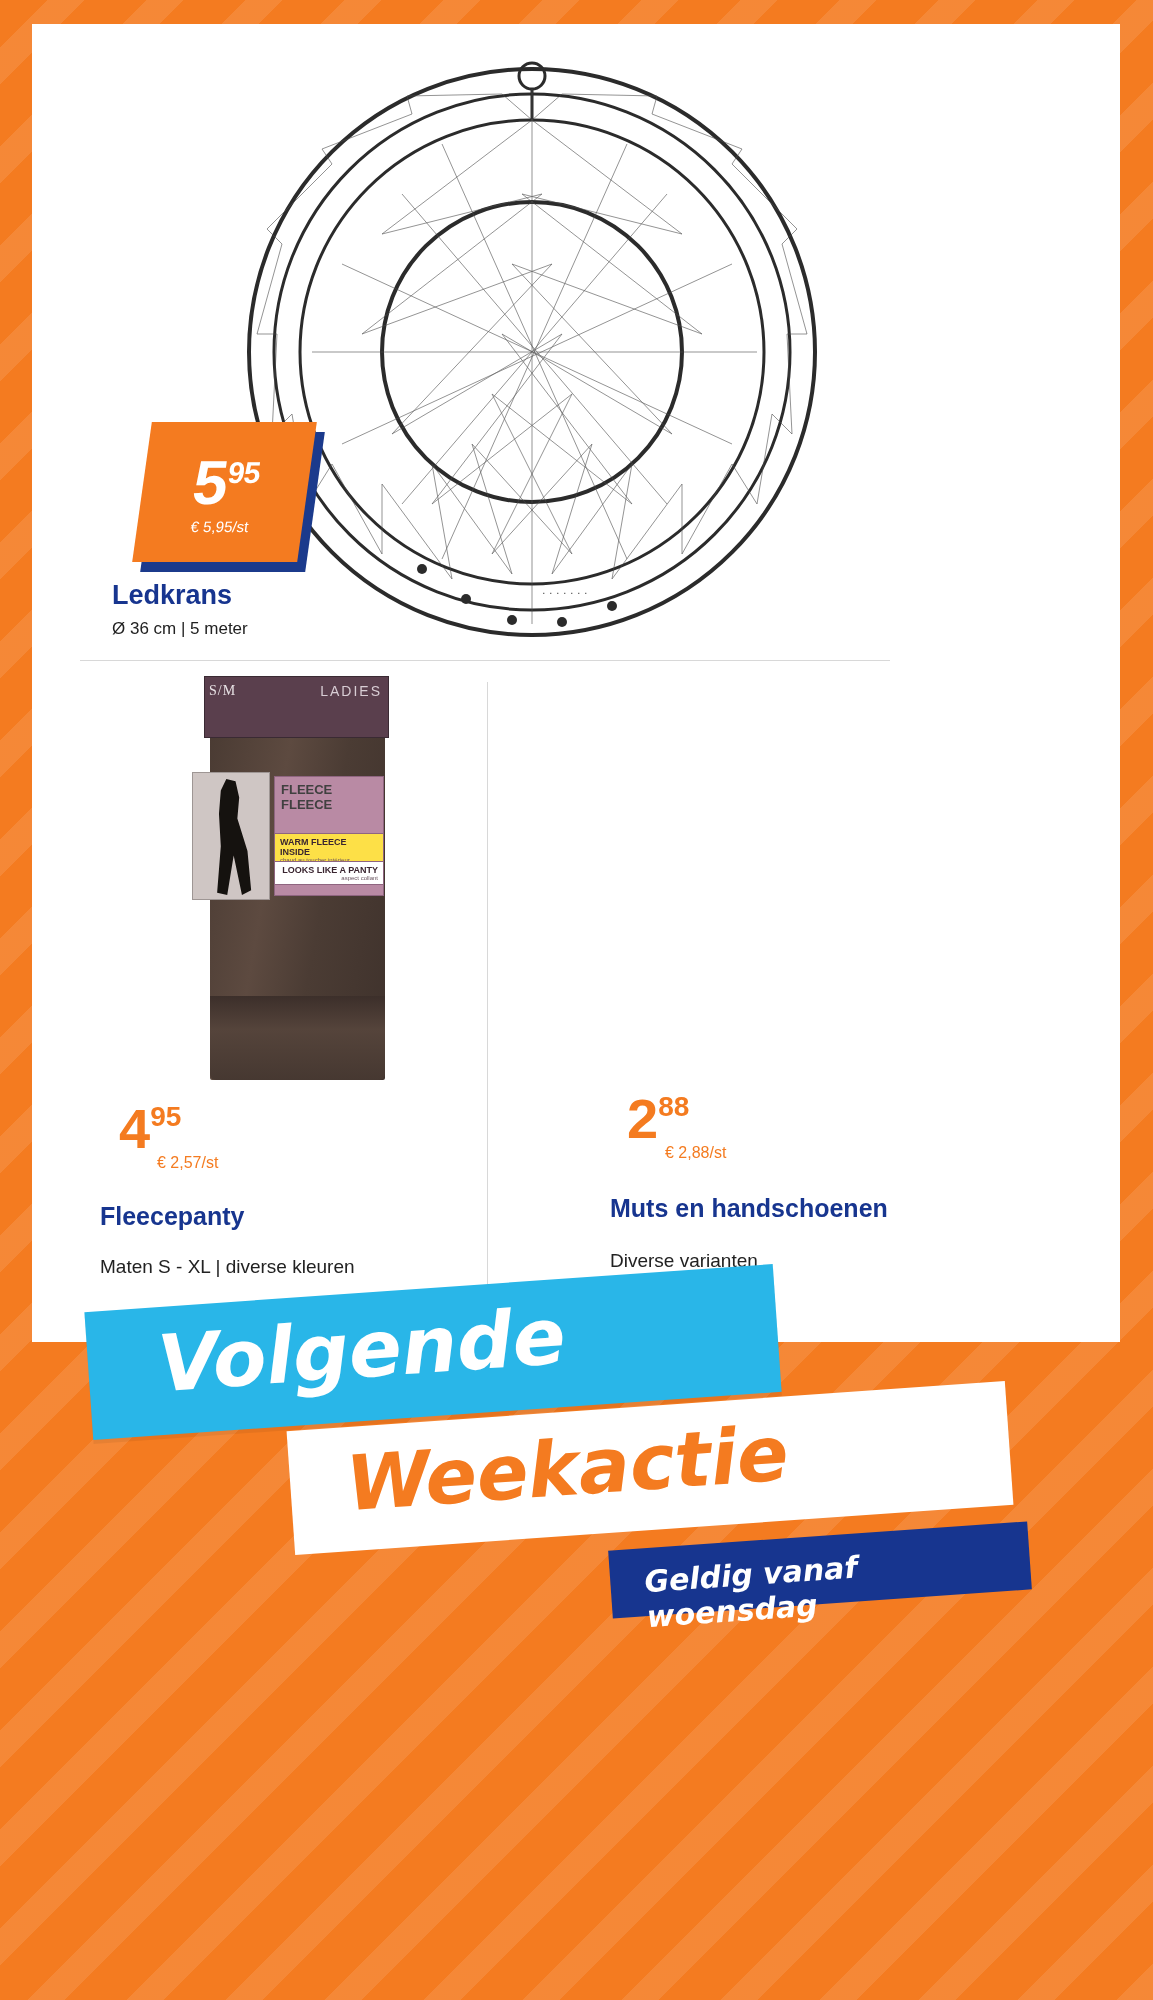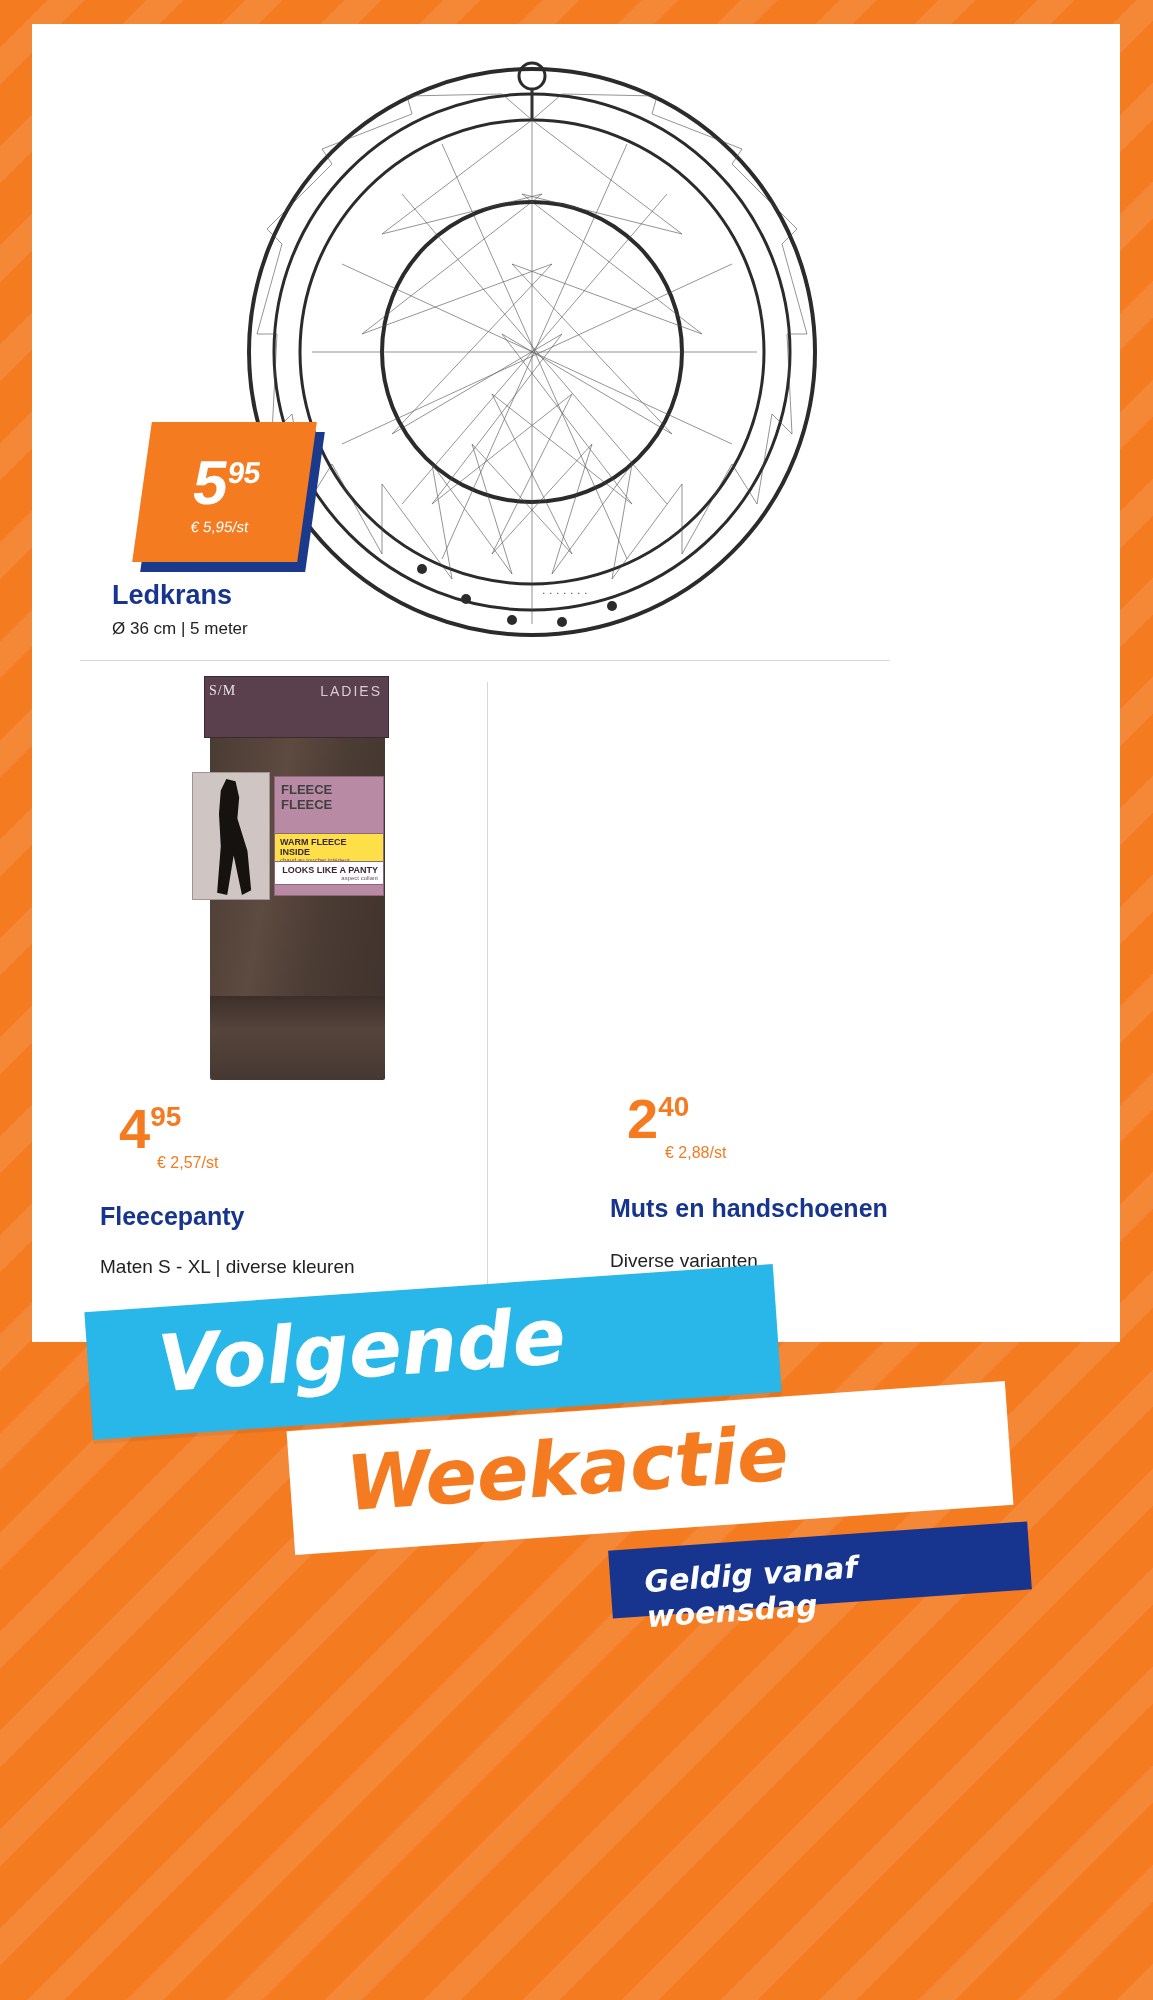--- a/index.html
+++ b/index.html
@@ -335,21 +335,21 @@
       <div class="price-plain" style="left:72px; top:440px;">
         <span class="pint">4</span><span class="pdec">95</span>
         <span class="punit">€ 2,57/st</span>
       </div>
       <div class="prod-title" style="left:68px; top:538px;">Fleecepanty</div>
       <div class="prod-sub" style="left:68px; top:592px;">Maten S - XL | diverse kleuren</div>
     </div>
 
     <div>
       <div class="price-plain" style="left:580px; top:430px;">
-        <span class="pint">2</span><span class="pdec">40</span>
+        <span class="pint">2</span><span class="pdec">88</span>
         <span class="punit">€ 2,88/st</span>
       </div>
       <div class="prod-title" style="left:578px; top:530px;">Muts en handschoenen</div>
       <div class="prod-sub" style="left:578px; top:586px;">Diverse varianten</div>
     </div>
   </div>
 </div>
 
 <div class="banner">
   <div class="band-blue">

